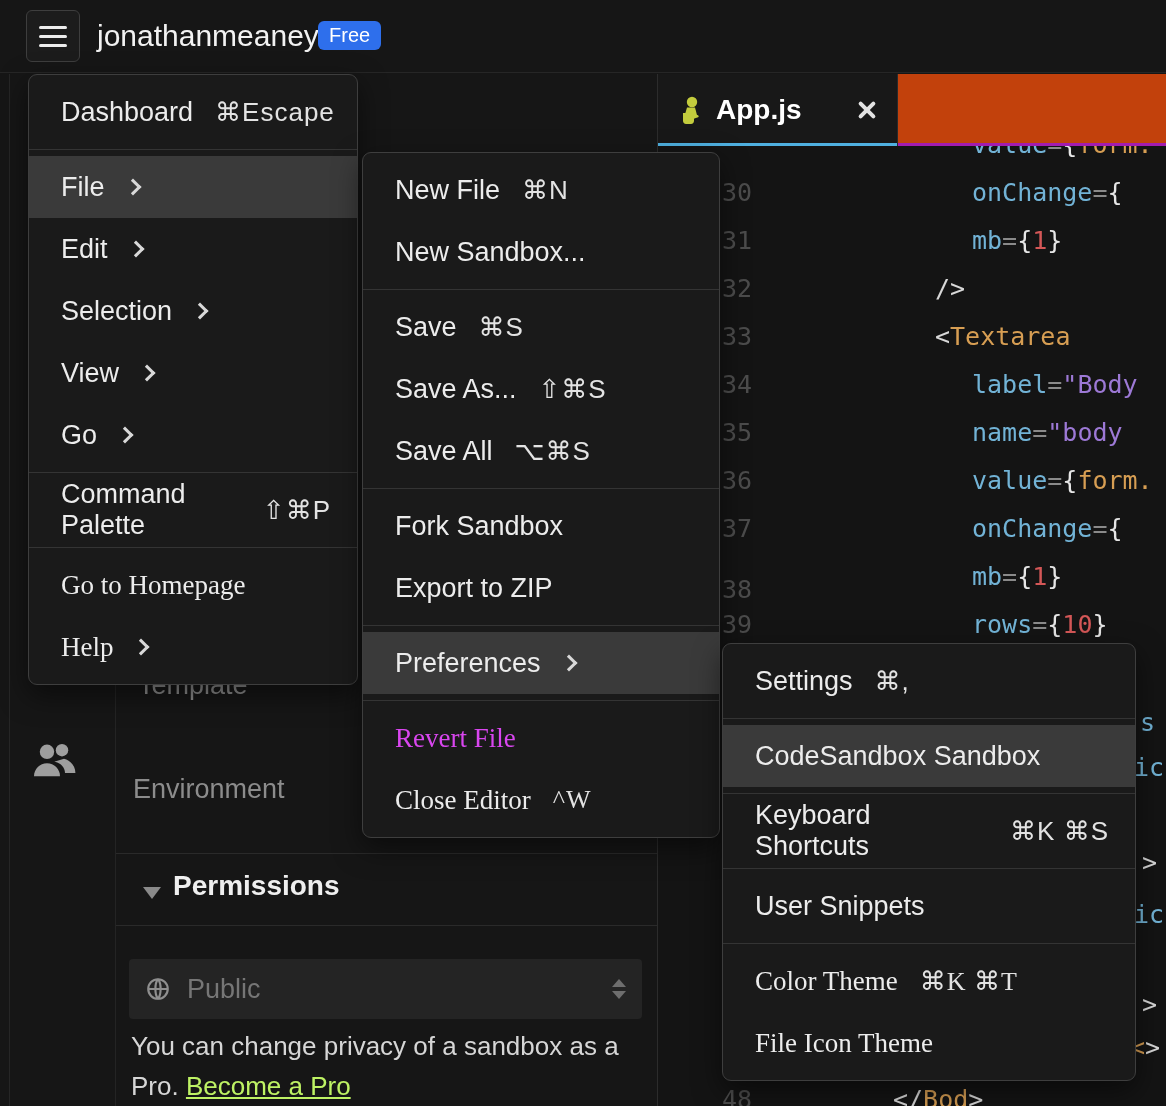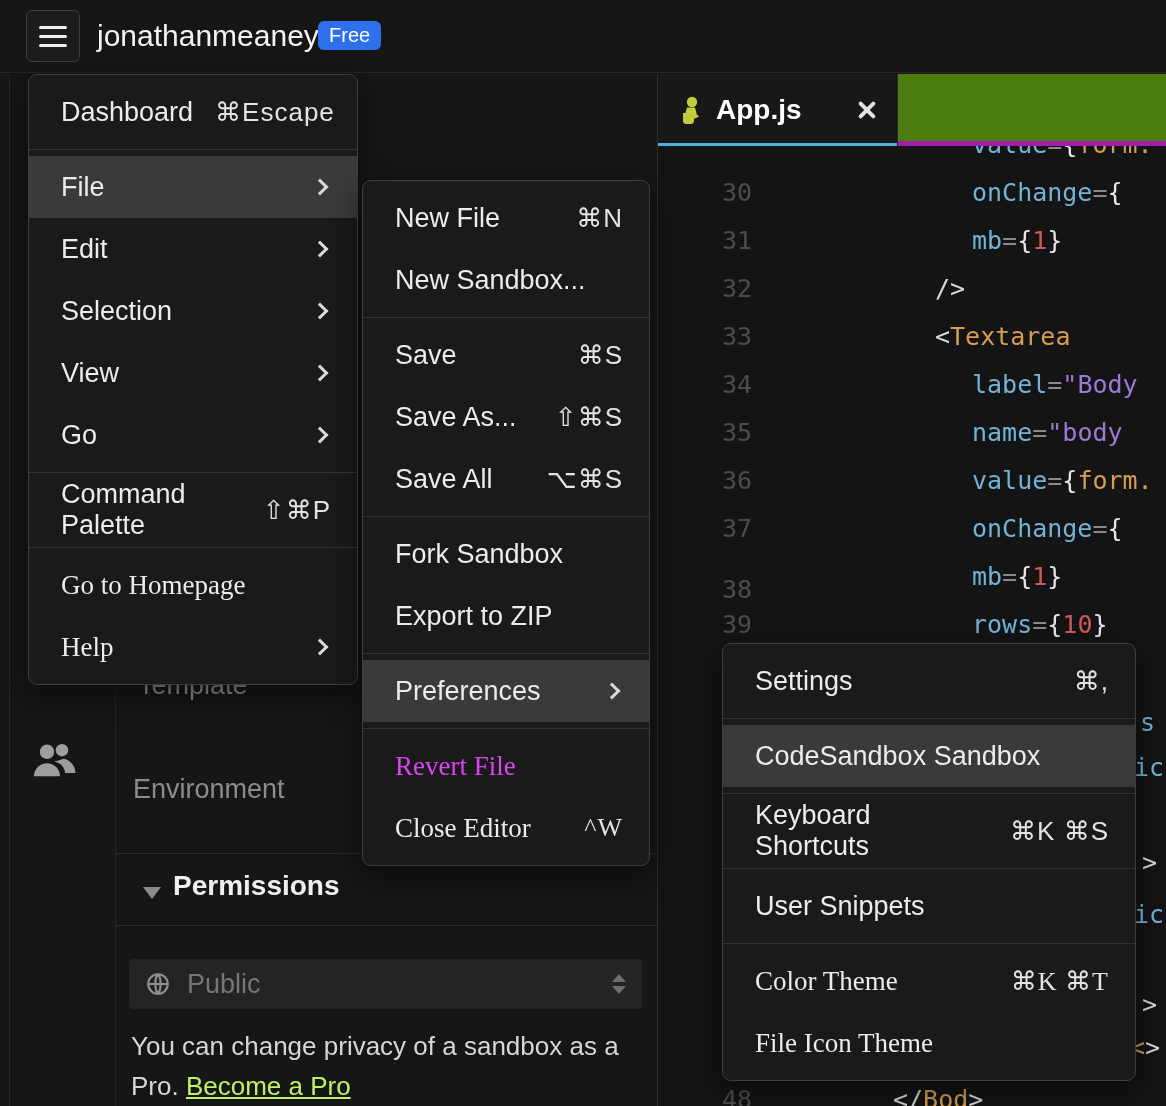--- a/index.html
+++ b/index.html
@@ -24,36 +24,36 @@
 
   
   .sidebar { position:absolute; left:115px; top:74px; width:543px; height:1032px;
              background:#161616; border-left:1px solid #242424; border-right:1px solid #2c2c2c; z-index:1; }
   .side-label { position:absolute; font-size:27px; color:#8c8c8c; }
   .side-hr { position:absolute; left:0; width:100%; height:1px; background:#2a2a2a; }
   .perm-tri { position:absolute; left:27px; top:813px; width:0; height:0;
               border-left:9px solid transparent; border-right:9px solid transparent;
               border-top:12px solid #8a8a8a; }
   .perm-label { position:absolute; left:57px; top:796px; font-size:28px; font-weight:600; color:#efefef; }
-  .privacy-select { position:absolute; left:13px; top:885px; width:513px; height:50px;
+  .privacy-select { position:absolute; left:13px; top:885px; width:513px; height:60px;
                     background:#242424; border-radius:4px; display:flex; align-items:center;
                     padding:0 16px; gap:16px; cursor:pointer; }
   .privacy-value { font-size:27px; color:#767676; }
   .updown { margin-left:auto; display:flex; flex-direction:column; gap:4px; }
   .updown i { display:block; width:0; height:0; border-left:7px solid transparent; border-right:7px solid transparent; }
   .updown .up { border-bottom:8px solid #6e6e6e; }
   .updown .dn { border-top:8px solid #6e6e6e; }
   .privacy-note { position:absolute; left:15px; top:952px; width:505px;
                   font-size:26px; line-height:40px; color:#d6d6d6; }
   .privacy-note a { color:#bef264; text-decoration:underline; cursor:pointer; }
 
   
   .editor { position:absolute; left:658px; top:74px; width:508px; height:1032px; background:#141414; z-index:1; }
-  .tabbar { position:absolute; left:0; top:0; width:508px; height:72px; background:#4d7c0f;
-            border-bottom:5px solid #a21caf; }
+  .tabbar { position:absolute; left:0; top:0; width:508px; height:72px; background:#c2410c;
+            border-bottom:3px solid #a21caf; }
   .tab { position:absolute; left:0; top:0; width:240px; height:72px; background:#181818;
          border-right:1px solid #2a2a2a; display:flex; align-items:center; padding:0 20px; gap:13px; cursor:pointer; }
   .tab::after { content:""; position:absolute; left:0; right:0; bottom:0; height:3px;
                 background:var(--tab-underline,#4fb0e0); }
   .tab-name { font-size:28px; color:#ffffff; font-weight:600; }
   .closex { margin-left:auto; position:relative; width:22px; height:22px; cursor:pointer; }
   .closex::before,.closex::after { content:""; position:absolute; left:10px; top:0; width:4px; height:22px;
                 background:#e2e2e2; border-radius:2px; }
   .closex::before { transform:rotate(45deg); }
   .closex::after  { transform:rotate(-45deg); }
@@ -69,21 +69,21 @@
   .tok-plain  { color:#d8d8d8; }
   .tok-tag    { color:var(--code-tag,#d79e53); }
   .tok-string { color:var(--code-string,#9d79d6); }
   .tok-lineno { color:#4c4c4c; }
 
   
   .menu { position:absolute; background:var(--menu-bg,#1a1a1a); border:1px solid #3e3e3e;
           border-radius:9px; box-shadow:0 10px 28px rgba(0,0,0,.5); z-index:10; overflow:hidden; }
   .menu-section { padding:6px 0; border-bottom:1px solid #343434; }
   .menu-section:last-child { border-bottom:none;font-family:Liberation Serif, serif; }
-  .menu-item { height:62px; display:flex; align-items:center; justify-content:space-between;
+  .menu-item { height:62px; display:flex; align-items:center; 
                padding:0 26px 0 32px; gap:22px; font-size:27px; color:#ececec; cursor:pointer; }
   .menu-item.highlighted { background:var(--menu-highlight,#3a3a3a); }
   .menu-item.disabled { color:#d946ef; cursor:default; }
   .mi-shortcut { font-size:26px; color:#e3e3e3; white-space:nowrap; letter-spacing:1px; }
   .chevron { width:12px; height:12px; border-right:3px solid #d9d9d9; border-top:3px solid #d9d9d9;
              transform:rotate(45deg); margin-right:5px; flex:none; }
 </style>
 </head>
 <body>
 
@@ -220,21 +220,21 @@
       <div class="menu-section">
         <div class="menu-item">
           <span class="mi-label">Go to Homepage</span>
         </div>
         <div class="menu-item">
           <span class="mi-label">Help</span>
           <span class="chevron"></span>
         </div>
       </div>
     </div>
-    <div class="menu" style="left: 362px; top: 152px; width: 288px; margin-top: 28px;">
+    <div class="menu" style="left: 362px; top: 152px; width: 358px;">
       <div class="menu-section">
         <div class="menu-item">
           <span class="mi-label">New File</span>
           <span class="mi-shortcut">⌘N</span>
         </div>
         <div class="menu-item">
           <span class="mi-label">New Sandbox...</span>
         </div>
       </div>
       <div class="menu-section">

